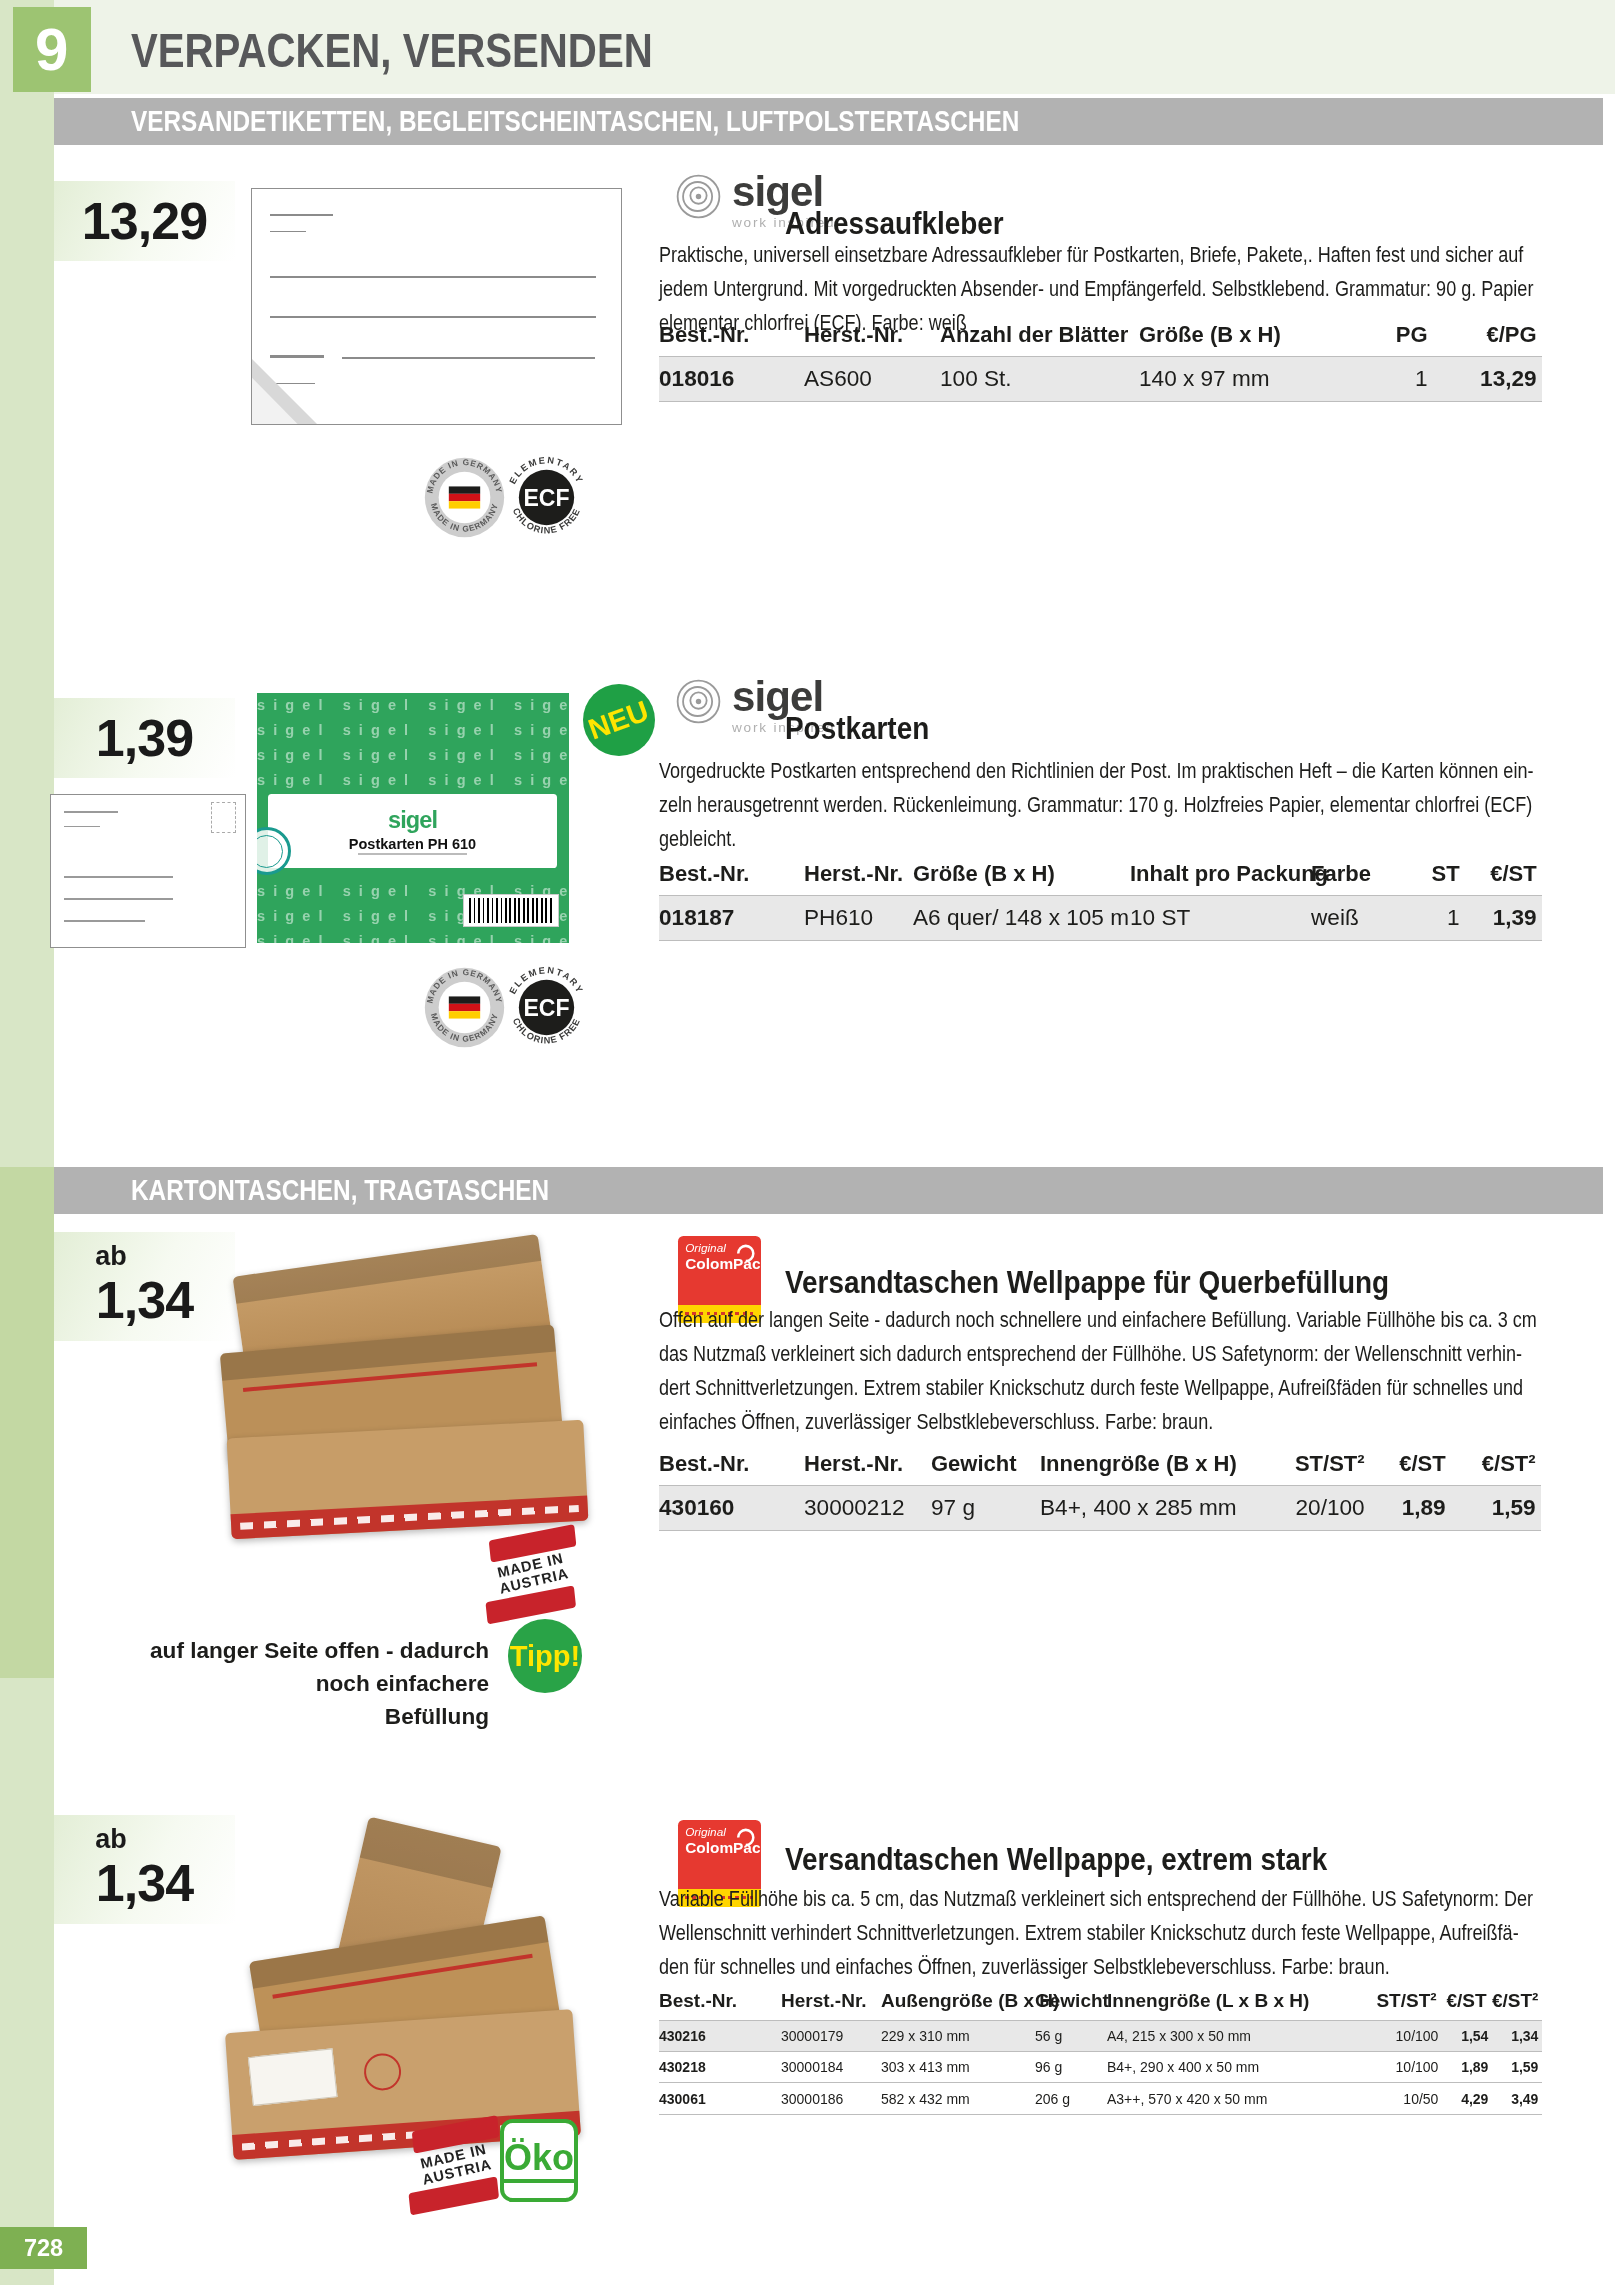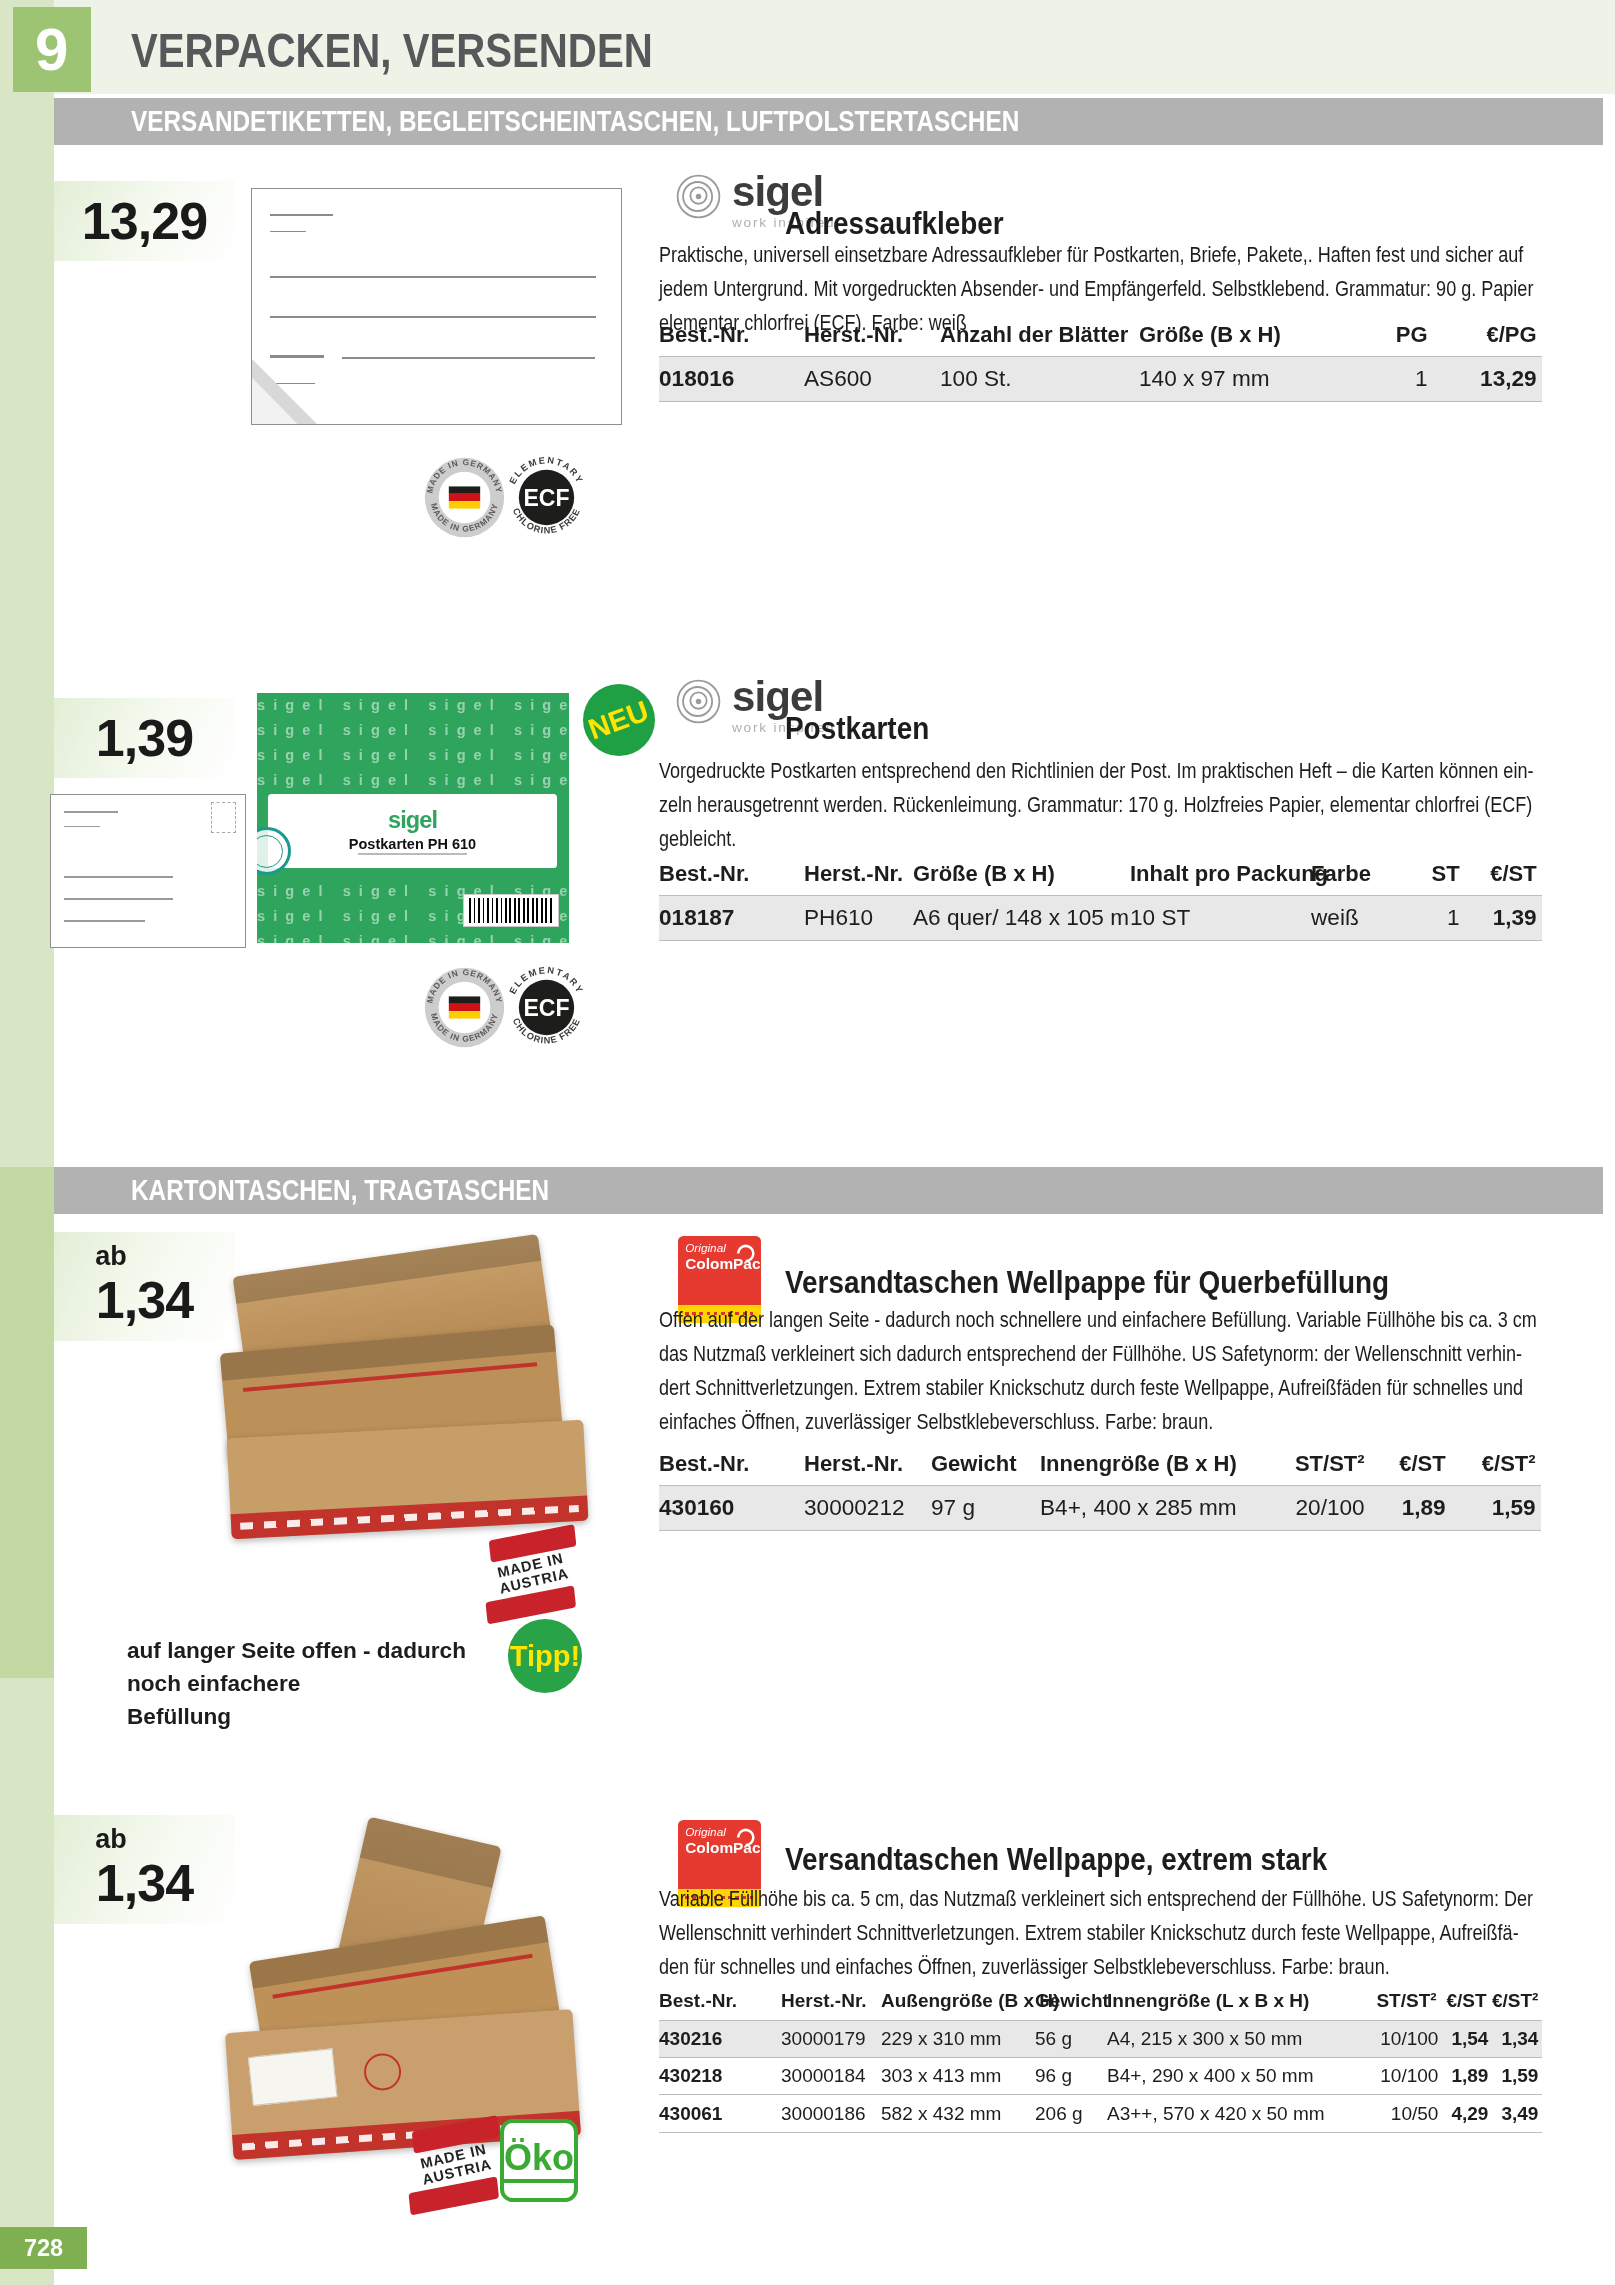--- a/index.html
+++ b/index.html
@@ -64,42 +64,42 @@
   .tbl td:first-child{font-weight:bold;}
   .tb1{left:659px;top:317px;} .tb2{left:659px;top:856px;} .tb3{left:659px;top:1446px;} .tb4{left:659px;top:1985px;}
   .tt1 th:nth-child(n+5),.tt1 td:nth-child(n+5){text-align:right;}
   .tt1 td:nth-child(6){font-weight:bold;}
   .tt2 th:nth-child(n+6),.tt2 td:nth-child(n+6){text-align:right;}
   .tt2 td:nth-child(7){font-weight:bold;}
   .tt3 th:nth-child(n+5),.tt3 td:nth-child(n+5){text-align:right;}
   .tt3 td:nth-child(6),.tt3 td:nth-child(7){font-weight:bold;}
   .tt4 th:nth-child(n+6),.tt4 td:nth-child(n+6){text-align:right;}
   .tt4 td:nth-child(7),.tt4 td:nth-child(8){font-weight:bold;}
-  .tt4 th{font-size:19px;} .tt4 td{font-size:19px;padding:7.2px 3.6px 7.2px 0;}
+  .tt4 th{font-size:19px;} .tt4 td{font-size:14px;padding:7.2px 3.6px 7.2px 0;}
 
   
   .round-badge{border-radius:50%;display:flex;align-items:center;justify-content:center;}
   .neu{left:583px;top:684px;width:72px;height:72px;background:#1fa045;box-shadow:0 0 0 2.7px #fff;}
   .neu span{color:#ffe500;font-size:29px;font-weight:800;transform:rotate(-20deg);}
   .tipp{left:508px;top:1619px;width:74px;height:74px;background:#29a347;}
   .tipp span{color:#ffe500;font-size:29px;font-weight:800;}
   .mig1{left:423px;top:454px;} .ecf1{left:505px;top:454px;}
   .mig2{left:423px;top:964px;} .ecf2{left:505px;top:964px;}
   .mia{width:101px;height:83px;transform:rotate(-11deg);}
   .mia .strip-red{height:22px;background:#c8232b;border-radius:3.6px;transform:skewX(-5deg);}
   .mia .s-top{width:87px;margin-left:12.7px;} .mia .s-bot{width:90px;margin-left:-1.8px;margin-top:1.8px;}
   .mia .mia-text{text-align:center;font-size:14.5px;font-weight:800;letter-spacing:0.9px;line-height:16.3px;
                  color:#222;transform:rotate(-2deg);padding:1.8px 0;}
   .mia1pos{left:482px;top:1533px;} .mia2pos{left:405px;top:2124px;}
   .oeko{left:500px;top:2119px;width:78px;height:83px;border:4.5px solid #3aaa35;border-radius:12.7px;background:#fff;
         display:flex;align-items:center;justify-content:center;box-sizing:border-box;}
   .oeko span{color:#3aaa35;font-size:36px;font-weight:bold;border-bottom:4.5px solid #3aaa35;padding-bottom:1.8px;line-height:40px;}
 
   
-  .tiptext{left:127px;top:1634px;width:362px;text-align:left;}
+  .tiptext{left:127px;top:1634px;width:362px;text-align:right;}
   .tiptext div{font-size:22.6px;font-weight:bold;line-height:33px;}
 
   
   .img1{left:251px;top:188px;width:371px;height:237px;}
   .sheet{position:absolute;left:0;top:0;right:0;bottom:0;background:#fff;border:1.8px solid #8f8f8f;}
   .sheet .ln{position:absolute;background:#8b8b8b;height:1.8px;}
   .fold-back{position:absolute;left:0;bottom:0;width:65px;height:65px;background:#d8d8d8;
              clip-path:polygon(0 0,100% 100%,0 100%);}
   .fold-front{position:absolute;left:0;bottom:0;width:65px;height:65px;background:#f2f2f2;
              clip-path:polygon(0 30%,70% 100%,0 100%);border-top:0.9px solid #bbb;}

